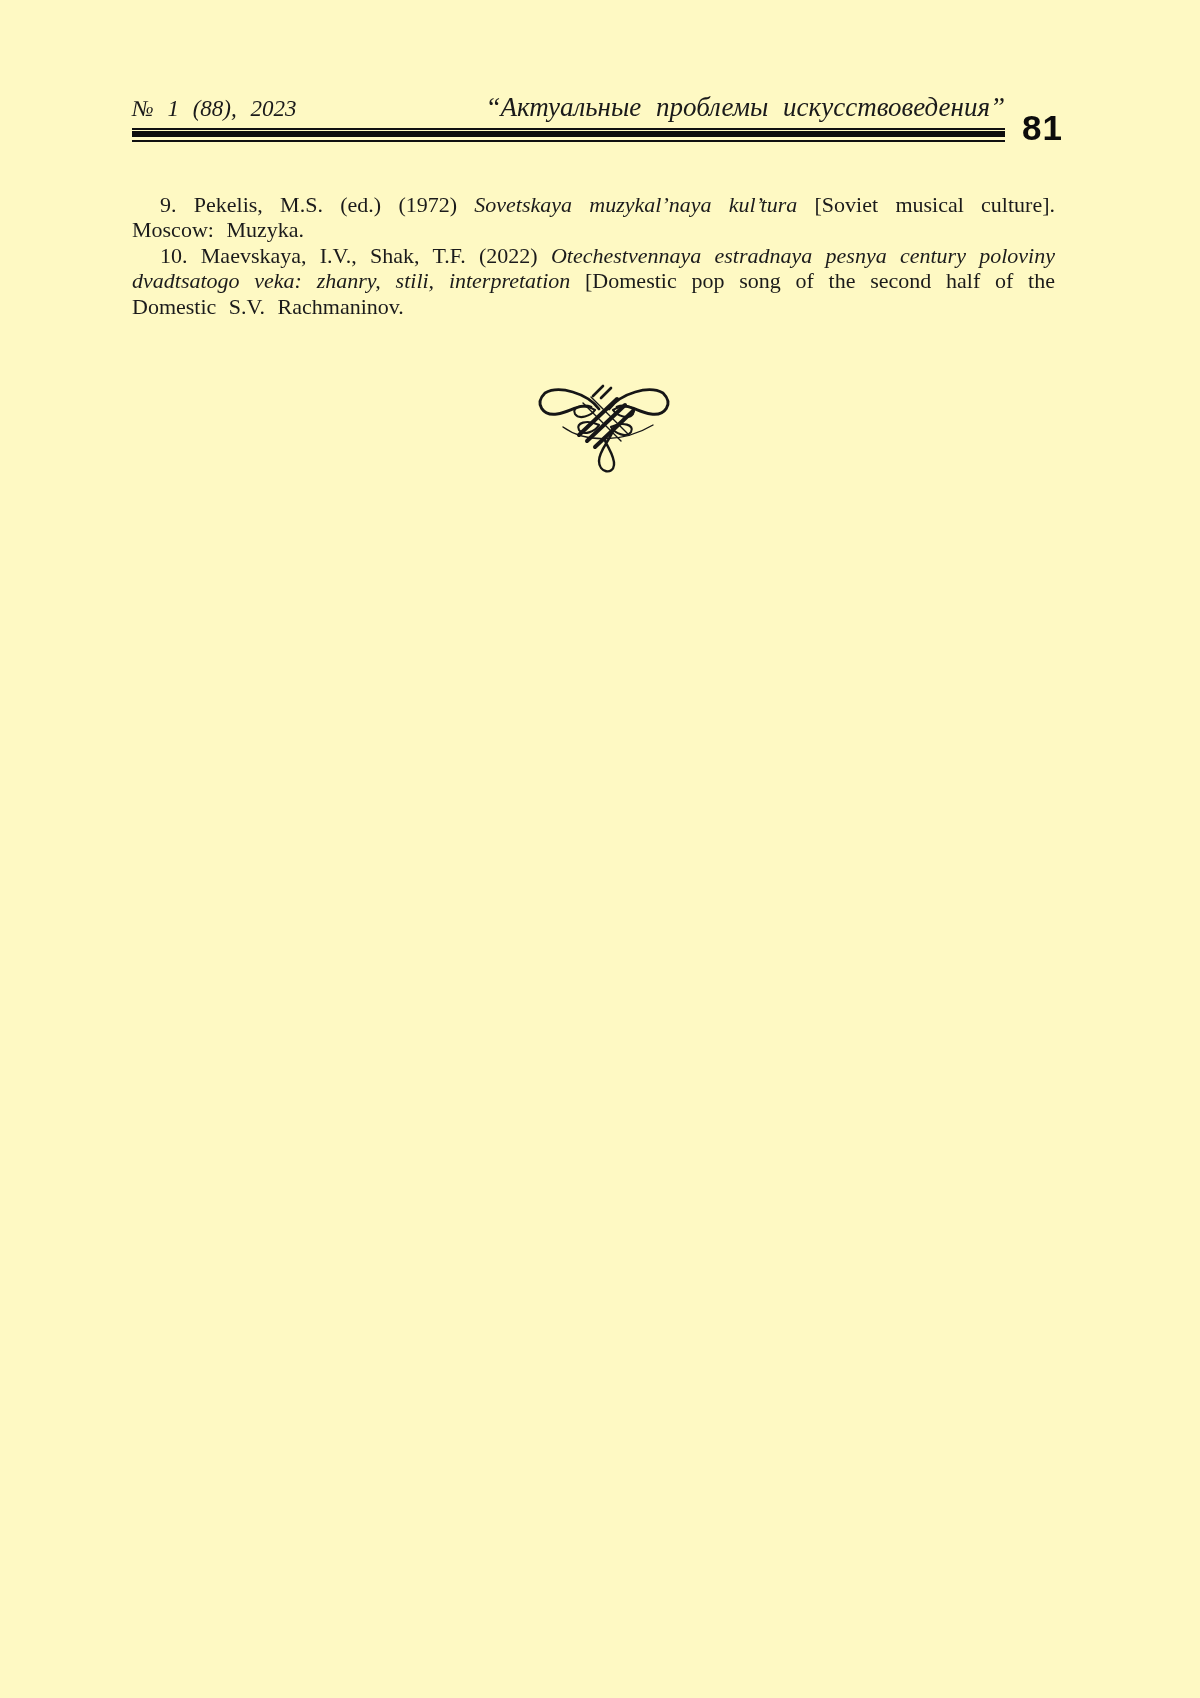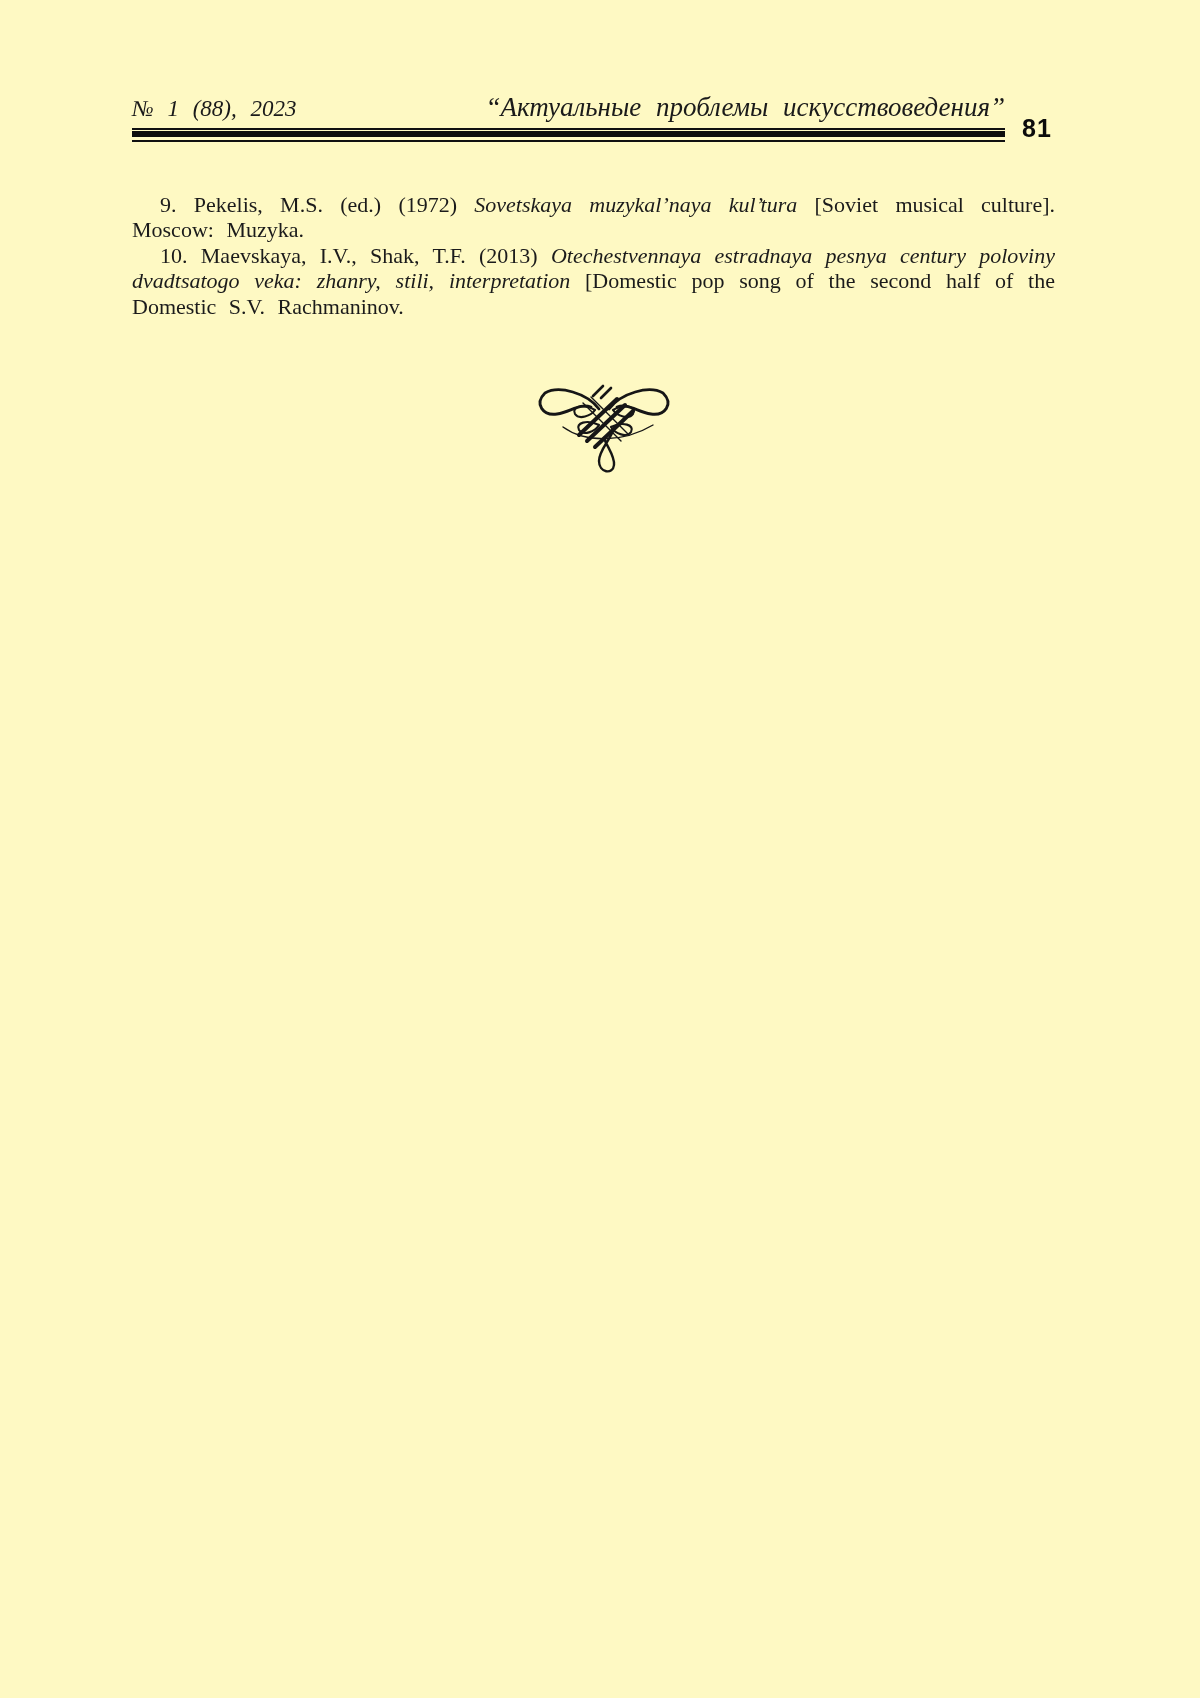--- a/index.html
+++ b/index.html
@@ -24,21 +24,21 @@
   .header-journal{
     font-style:italic;font-size:27px;word-spacing:8px;white-space:nowrap;
   }
   .header-rule{position:absolute;left:132px;top:128px;width:873px;}
   .rule-thin-top{height:2px;background:#111;}
   .rule-thick{height:6px;background:#0d0d0d;margin-top:1px;}
   .rule-thin-bottom{height:2px;background:#111;margin-top:3px;}
   .page-number{
     position:absolute;left:1022px;top:111px;width:50px;
     font-family:"Liberation Sans", sans-serif;
-    font-weight:bold;font-size:25px;line-height:34px;
+    font-weight:bold;font-size:35px;line-height:34px;
     letter-spacing:1px;color:#0c0c0c;text-align:left;
   }
   
   .refs{
     position:absolute;left:132px;top:192px;width:923px;
     font-size:22px;line-height:25.4px;word-spacing:7px;
     color:#1b1b1b;
   }
   .ref-line{white-space:nowrap;}
   .ref-line.just{
@@ -73,21 +73,21 @@
   <div class="page-number">81</div>
 
   <div class="refs">
 
     <div>
       <div class="ref-line just indent"><span>9. Pekelis, M.S. (ed.) (1972) </span><i>Sovetskaya muzykal’naya kul’tura</i><span> [Soviet musical culture].</span></div>
       <div class="ref-line"><span>Moscow: Muzyka.</span></div>
     </div>
 
     <div>
-      <div class="ref-line just indent"><span>10. Maevskaya, I.V., Shak, T.F. (2013) </span><i>Otechestvennaya estradnaya pesnya century poloviny</i></div>
+      <div class="ref-line just indent"><span>10. Maevskaya, I.V., Shak, T.F. (2022) </span><i>Otechestvennaya estradnaya pesnya century poloviny</i></div>
       <div class="ref-line just"><i>dvadtsatogo veka: zhanry, stili, interpretation</i><span> [Domestic pop song of the second half of the</span></div>
       <div class="ref-line"><span>Domestic S.V. Rachmaninov.</span></div>
     </div>
 
   </div>
 
   <div class="ornament">
     <svg viewBox="0 0 142 95" xmlns="http://www.w3.org/2000/svg" fill="none" stroke="#161616" stroke-linecap="round">
 
       <path d="M 60 13 L 70 3" stroke-width="2.6"></path>

